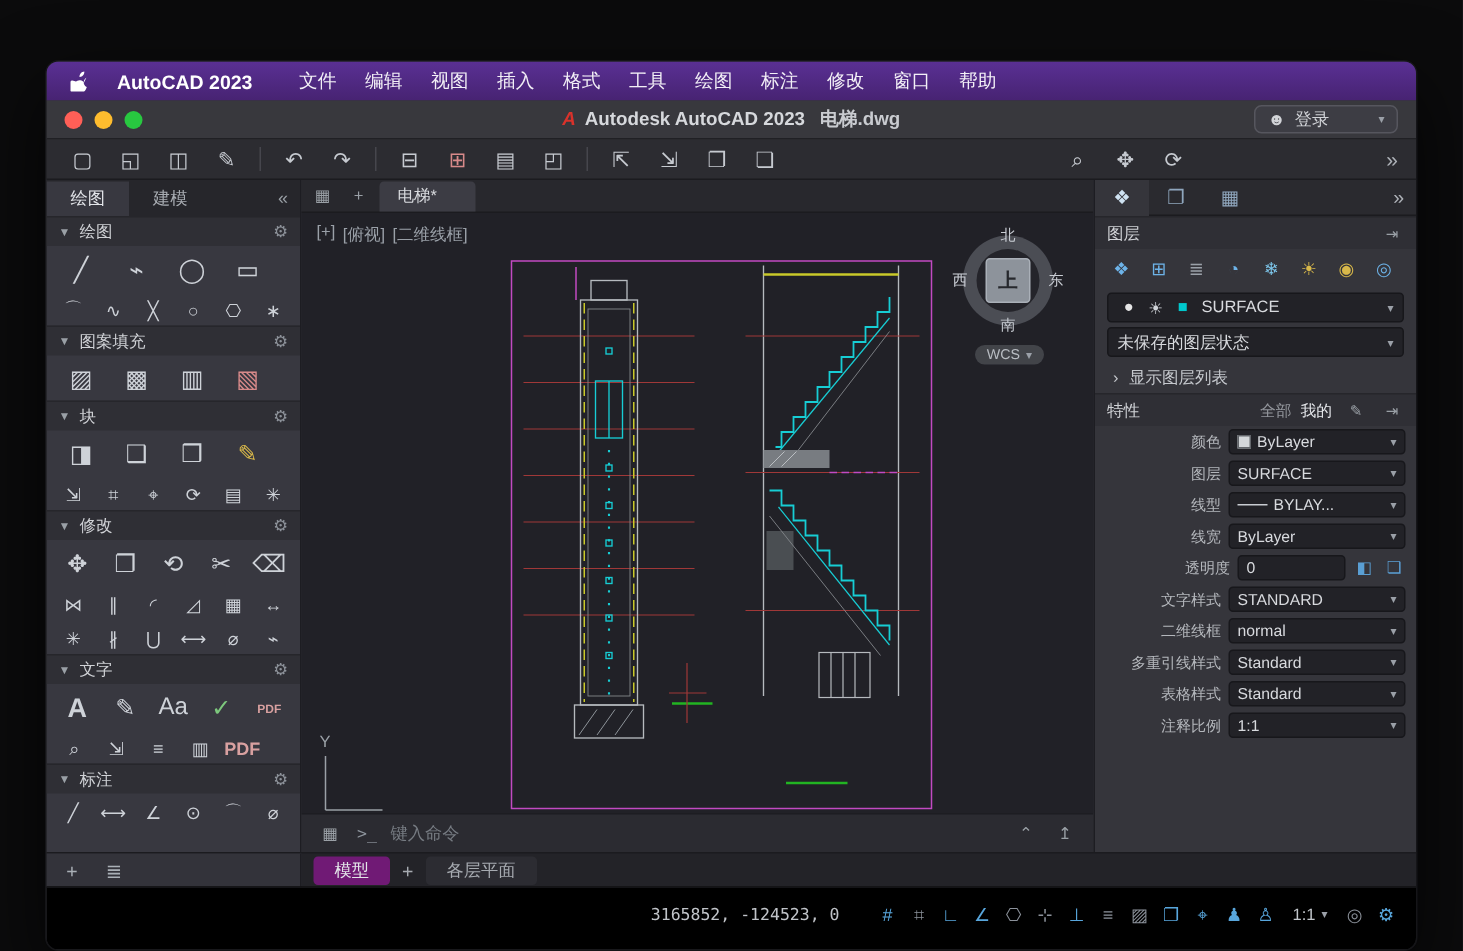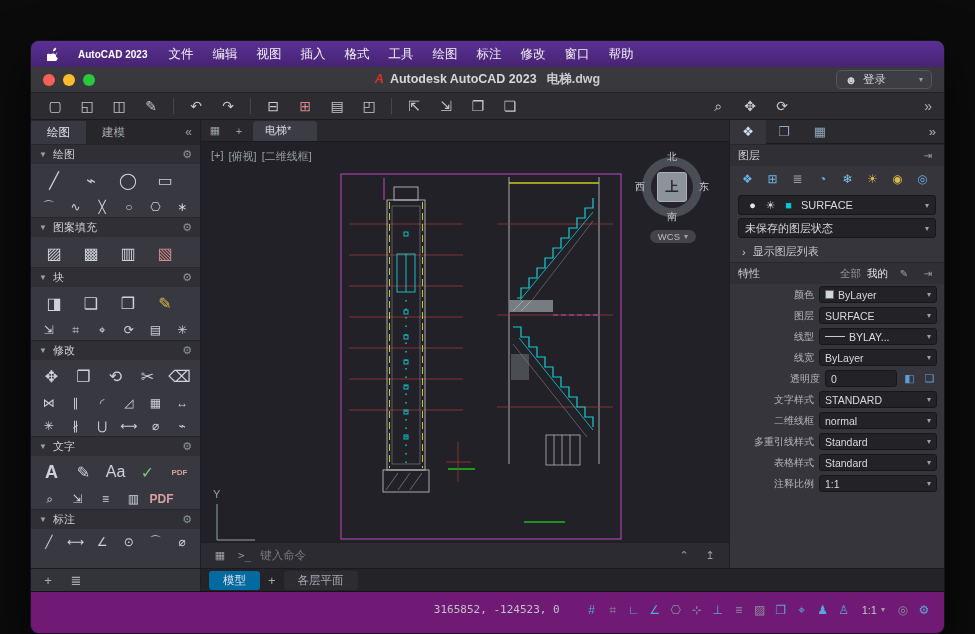--- a/index.html
+++ b/index.html
@@ -7,21 +7,21 @@
               font-family:"Liberation Sans", sans-serif; }
   .win { position:absolute; left:30px; top:40px; width:915px; height:594px;
          background:#2e2e33; border-radius:9px; overflow:hidden;
          box-shadow:0 18px 48px rgba(0,0,0,.65); border:1px solid #151518;
          display:flex; flex-direction:column; }
 
   
   .menubar { height:26px; background:linear-gradient(180deg,#5a3094,#472372);
              display:flex; align-items:center; padding:0 16px; gap:19px; flex:0 0 auto; }
   .menubar .apple { display:flex; align-items:center; }
-  .menubar .appname { color:#fff; font-weight:bold; font-size:10px; margin-right:2px; }
+  .menubar .appname { color:#fff; font-weight:bold; font-size:13px; margin-right:12px; }
   .menubar .mitem { color:rgba(255,255,255,.93); font-size:12.5px; white-space:nowrap; cursor:default; }
 
   
   .titlebar { height:26px; background:#38383d; border-bottom:1px solid #202024;
               display:flex; align-items:center; padding:0 12px; flex:0 0 auto; position:relative; }
   .tl { width:12px; height:12px; border-radius:50%; margin-right:8px; flex:0 0 auto; }
   .tl.red { background:#ff5f57; } .tl.yellow { background:#febc2e; } .tl.green { background:#28c840; }
   .title { position:absolute; left:0; right:0; text-align:center; color:#d6d8dc;
            font-size:12.5px; font-weight:bold; pointer-events:none; }
   .title .alogo { color:#d9322b; font-style:italic; font-weight:bold; margin-right:6px; }
@@ -127,23 +127,23 @@
   .lsample { width:20px; height:1px; background:#c8ccd2; flex:0 0 auto; }
   .icon.tiny { width:15px; height:15px; font-size:11px; }
 
   
   .tabsrow { height:23px; display:flex; flex:0 0 auto; background:#232328; border-top:1px solid #1b1b1f; }
   .lfoot { width:170px; flex:0 0 170px; background:#33333a; border-right:1px solid #1d1d22;
            display:flex; align-items:center; padding:0 8px; gap:10px; }
   .lfoot .icon { width:18px; font-size:13px; color:#aab0b6; }
   .mtabs { display:flex; align-items:center; gap:4px; padding-left:8px; }
   .mtab { font-size:11.5px; padding:2px 14px; border-radius:3px; background:#2c2c32; color:#a6aab0; }
-  .mtab.active { background:#0369a1; color:#e2e4e8; }
+  .mtab.active { background:#701a75; color:#e2e4e8; }
   .addtab { color:#a6aab0; font-size:13px; padding:0 4px; }
-  .statusbar { height:42px; background:#701a75; border-top:1px solid #141417; display:flex;
+  .statusbar { height:42px; background:#000000; border-top:1px solid #141417; display:flex;
                align-items:center; padding:0 10px 6px; flex:0 0 auto; justify-content:flex-end; }
   .coords { font-family:"DejaVu Sans Mono", monospace; font-size:11px; color:#c0c3c8; margin-right:22px; }
   .sicons { display:flex; gap:1px; }
   .icon.st { width:20px; height:18px; font-size:12px; }
   .scalepill { display:flex; align-items:center; gap:4px; color:#c2c6cb; font-size:11px; margin:0 8px; }
 </style>
 </head>
 <body>
 
 <div class="win" data-name="autocad-window">

